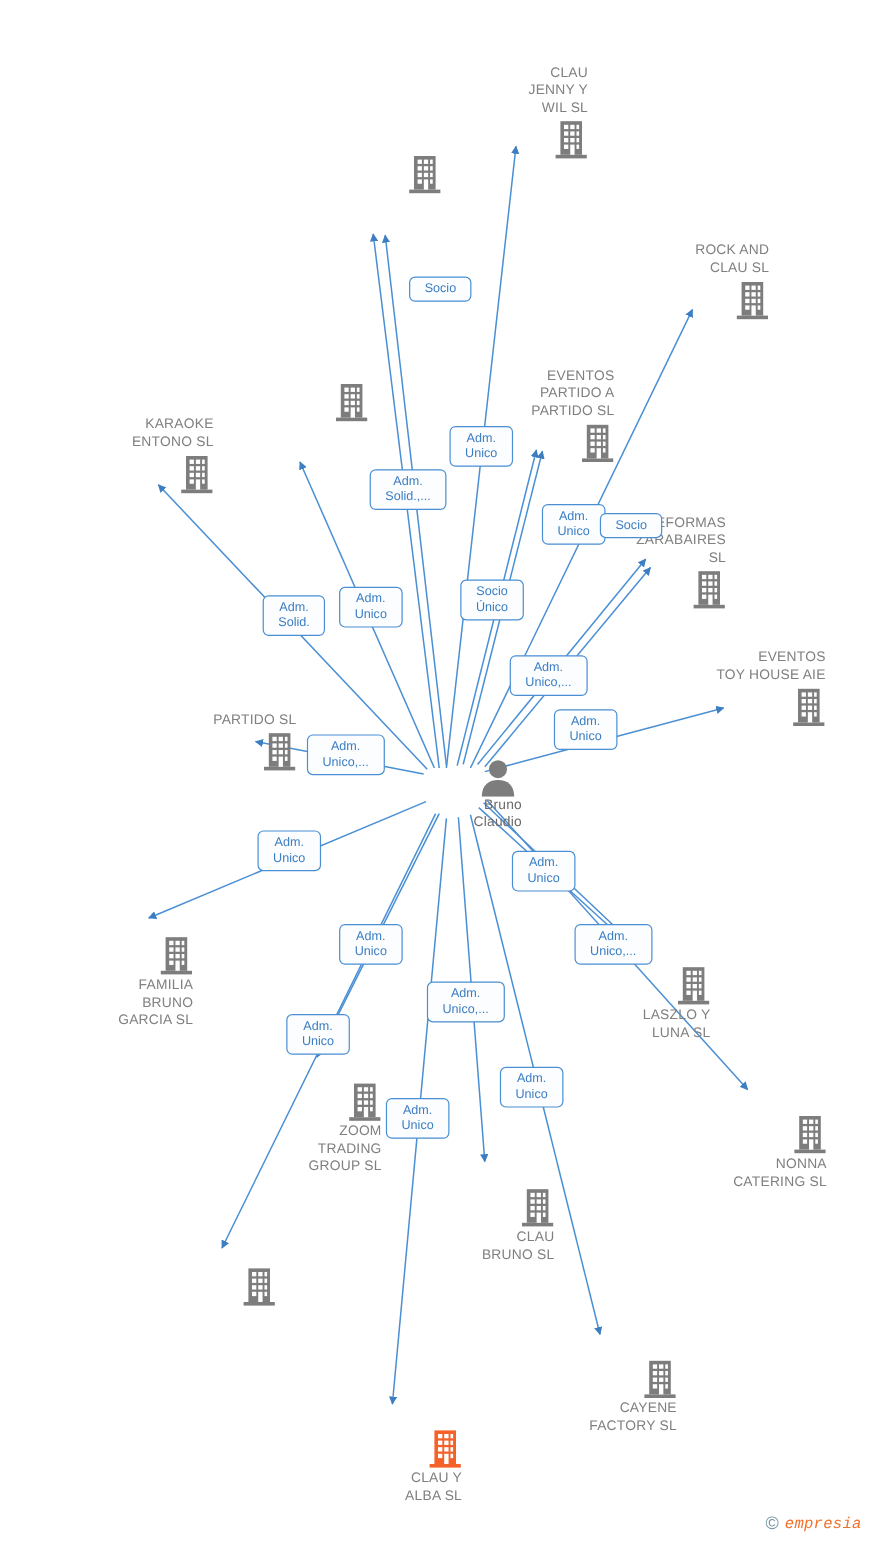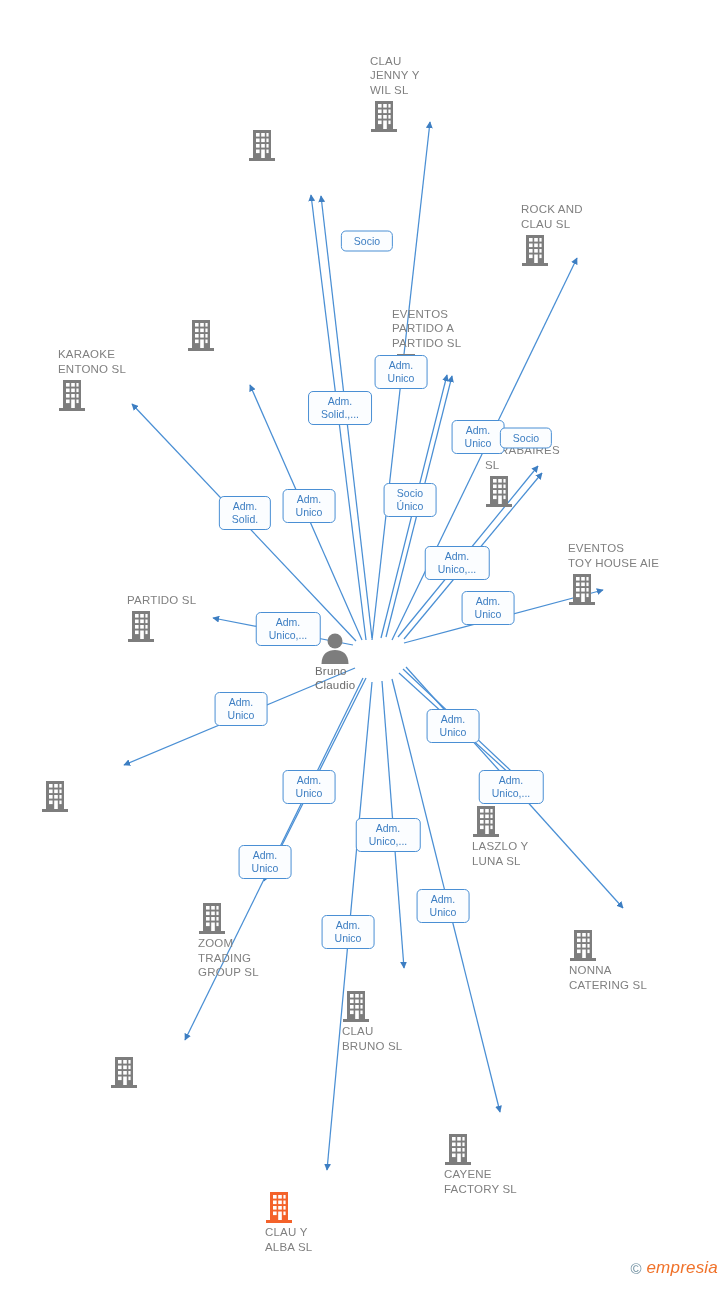--- a/index.html
+++ b/index.html
@@ -20,21 +20,21 @@
     left: 0;
     top: 0;
     width: 728px;
     height: 1290px;
     pointer-events: none;
   }
   .node {
     position: absolute;
     width: 120px;
     margin-left: -60px;
-    text-align: left;
+    text-align: right;
     color: #808080;
     font-size: 11.5px;
     line-height: 14.5px;
     letter-spacing: 0.2px;
   }
   .node .glyph {
     display: block;
     line-height: 0;
   }
   .node .caption {
@@ -70,23 +70,23 @@
     align-items: center;
     gap: 5px;
     font-size: 17px;
   }
   .watermark .c-mark {
     color: #6f8fa0;
     font-size: 15px;
   }
   .watermark .brand {
     color: #f0722a;
-    font-family: Liberation Sans, sans-serif;
+    font-family: Liberation Mono, monospace;
     font-style: italic;
-    font-size: 17px;
+    font-size: 13px;
     letter-spacing: 0.2px;
   }
 </style>
 </head>
 <body>
 
 <div id="canvas">
 
   <svg id="edges" viewBox="0 0 728 1290" xmlns="http://www.w3.org/2000/svg">
     <defs>
@@ -341,20 +341,23 @@
               <rect x="13.2" y="10.5" width="3.6" height="3.6"></rect>
               <rect x="18.4" y="10.5" width="2.2" height="3.6"></rect>
               <rect x="8" y="16" width="3.6" height="3.6"></rect>
               <rect x="13.2" y="16" width="3.6" height="3.6"></rect>
               <rect x="18.4" y="16" width="2.2" height="3.6"></rect>
               <rect x="8" y="21.5" width="3.6" height="3.6"></rect>
               <rect x="13.2" y="21.5" width="3.6" height="8.5"></rect>
               <rect x="18.4" y="21.5" width="2.2" height="3.6"></rect>
             </g>
           </svg></span>
+        <span class="caption">FAMILIA
+BRUNO
+GARCIA  SL</span>
       </div>
       <div class="node label-below" style="left: 258px; top: 901px;">
         <span class="glyph"><svg width="28" height="34" viewBox="0 0 28 34" xmlns="http://www.w3.org/2000/svg">
             <rect x="5" y="2" width="18" height="28" fill="#7d7d7d"></rect>
             <rect x="1" y="30" width="26" height="3" fill="#7d7d7d"></rect>
             <g fill="#ffffff">
               <rect x="8" y="5" width="3.6" height="3.6"></rect>
               <rect x="13.2" y="5" width="3.6" height="3.6"></rect>
               <rect x="18.4" y="5" width="2.2" height="3.6"></rect>
               <rect x="8" y="10.5" width="3.6" height="3.6"></rect>

